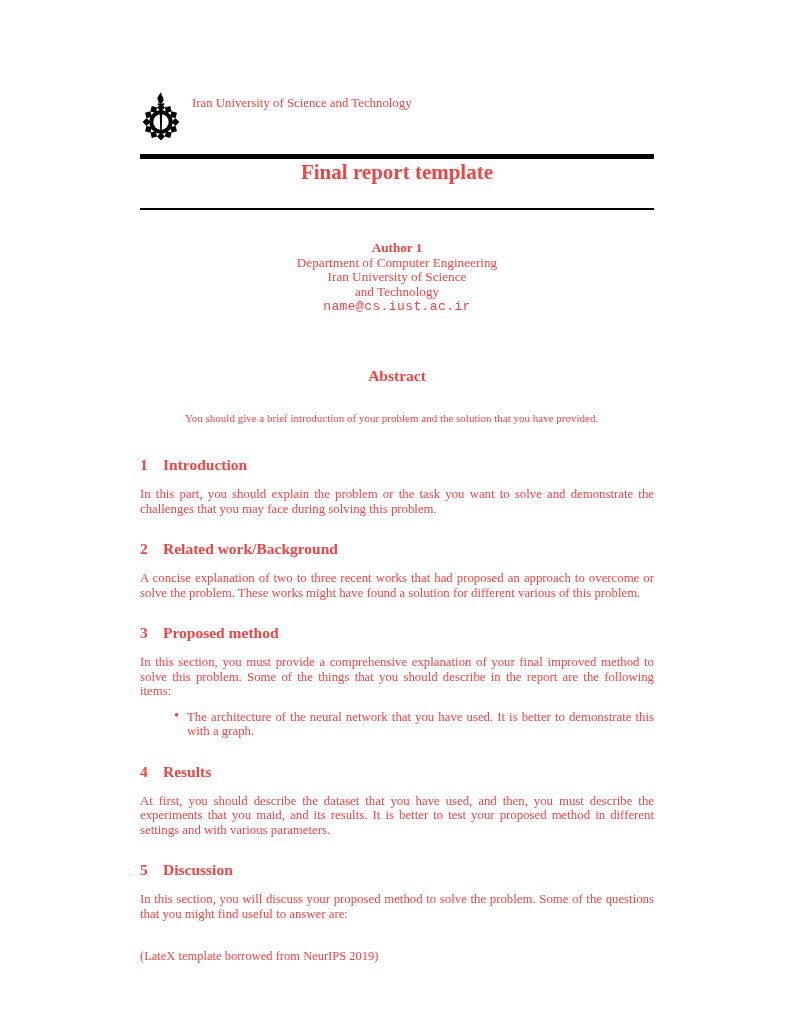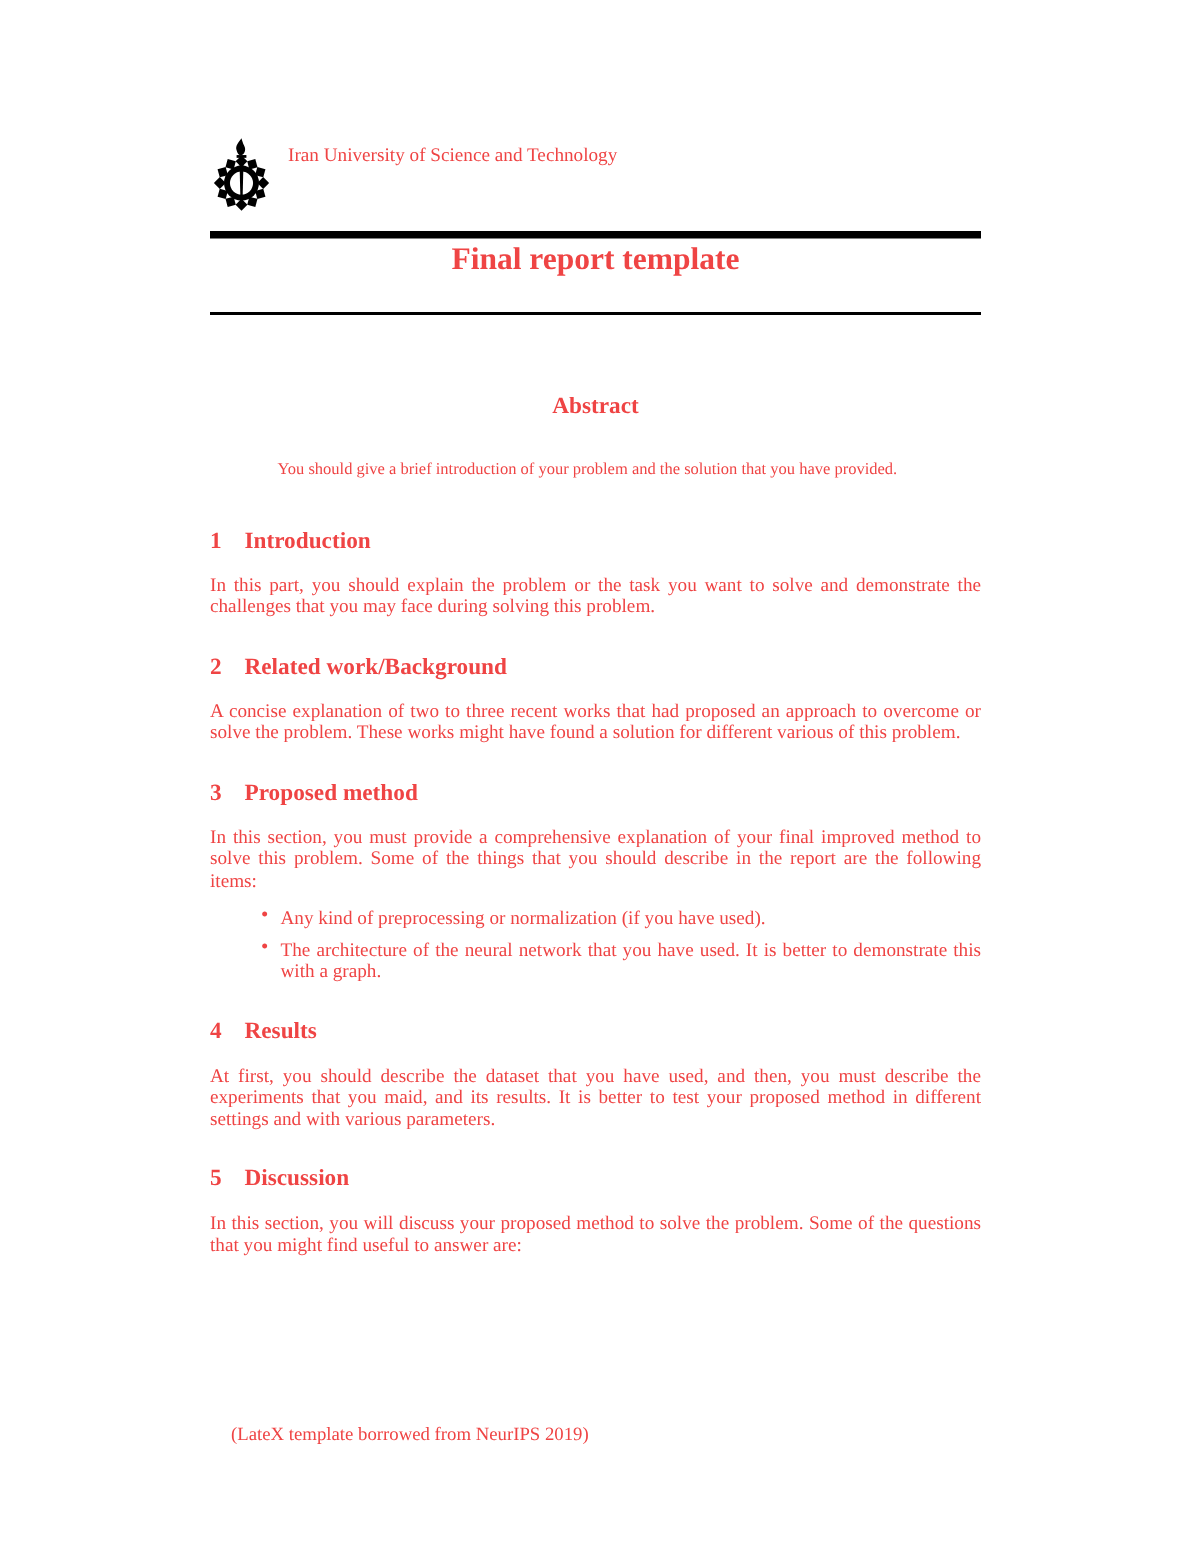--- a/index.html
+++ b/index.html
@@ -115,21 +115,21 @@
   .bullet-list li::before {
     content: "\2022";
     position: absolute;
     left: 34px;
     top: -1px;
     font-size: 14px;
   }
   
   .doc-footer {
     position: absolute;
-    left: 154px;
+    left: 140px;
     bottom: 64px;
     font-size: 12.5px;
     line-height: 15px;
   }
 </style>
 </head>
 <body>
 
 <div class="page">
   <div class="content">
@@ -184,20 +184,27 @@
         <div>Iran University of Science and Technology</div>
       </div>
     </div>
 
     <div class="thick-rule"></div>
 
     <div class="doc-title">Final report template</div>
 
     <div class="thin-rule"></div>
 
+    <div class="author-block">
+      <div class="author-name">Author 1</div>
+      <div>Department of Computer Engineering</div>
+      <div>Iran University of Science</div>
+      <div>and Technology</div>
+      <div class="author-email">name@cs.iust.ac.ir</div>
+    </div>
 
     <div class="abstract-heading">Abstract</div>
     <div class="abstract-text">You should give a brief introduction of your problem and the solution that you have provided.</div>
 
     <div class="section-heading mt-sec1">
       <span class="sec-num">1</span>
       <span class="sec-title">Introduction</span>
     </div>
     <div class="section-body">In this part, you should explain the problem or the task you want to solve and demonstrate the challenges that you may face during solving this problem.</div>
 
@@ -206,21 +213,20 @@
       <span class="sec-title">Related work/Background</span>
     </div>
     <div class="section-body">A concise explanation of two to three recent works that had proposed an approach to overcome or solve the problem. These works might have found a solution for different various of this problem.</div>
 
     <div class="section-heading mt-sec">
       <span class="sec-num">3</span>
       <span class="sec-title">Proposed method</span>
     </div>
     <div class="section-body">In this section, you must provide a comprehensive explanation of your final improved method to solve this problem. Some of the things that you should describe in the report are the following items:</div>
     <ul class="bullet-list">
-      <li>Any kind of preprocessing or normalization (if you have used).</li>
       <li>The architecture of the neural network that you have used. It is better to demonstrate this with a graph.</li>
     </ul>
 
     <div class="section-heading mt-sec">
       <span class="sec-num">4</span>
       <span class="sec-title">Results</span>
     </div>
     <div class="section-body">At first, you should describe the dataset that you have used, and then, you must describe the experiments that you maid, and its results. It is better to test your proposed method in different settings and with various parameters.</div>
 
     <div class="section-heading mt-sec">

